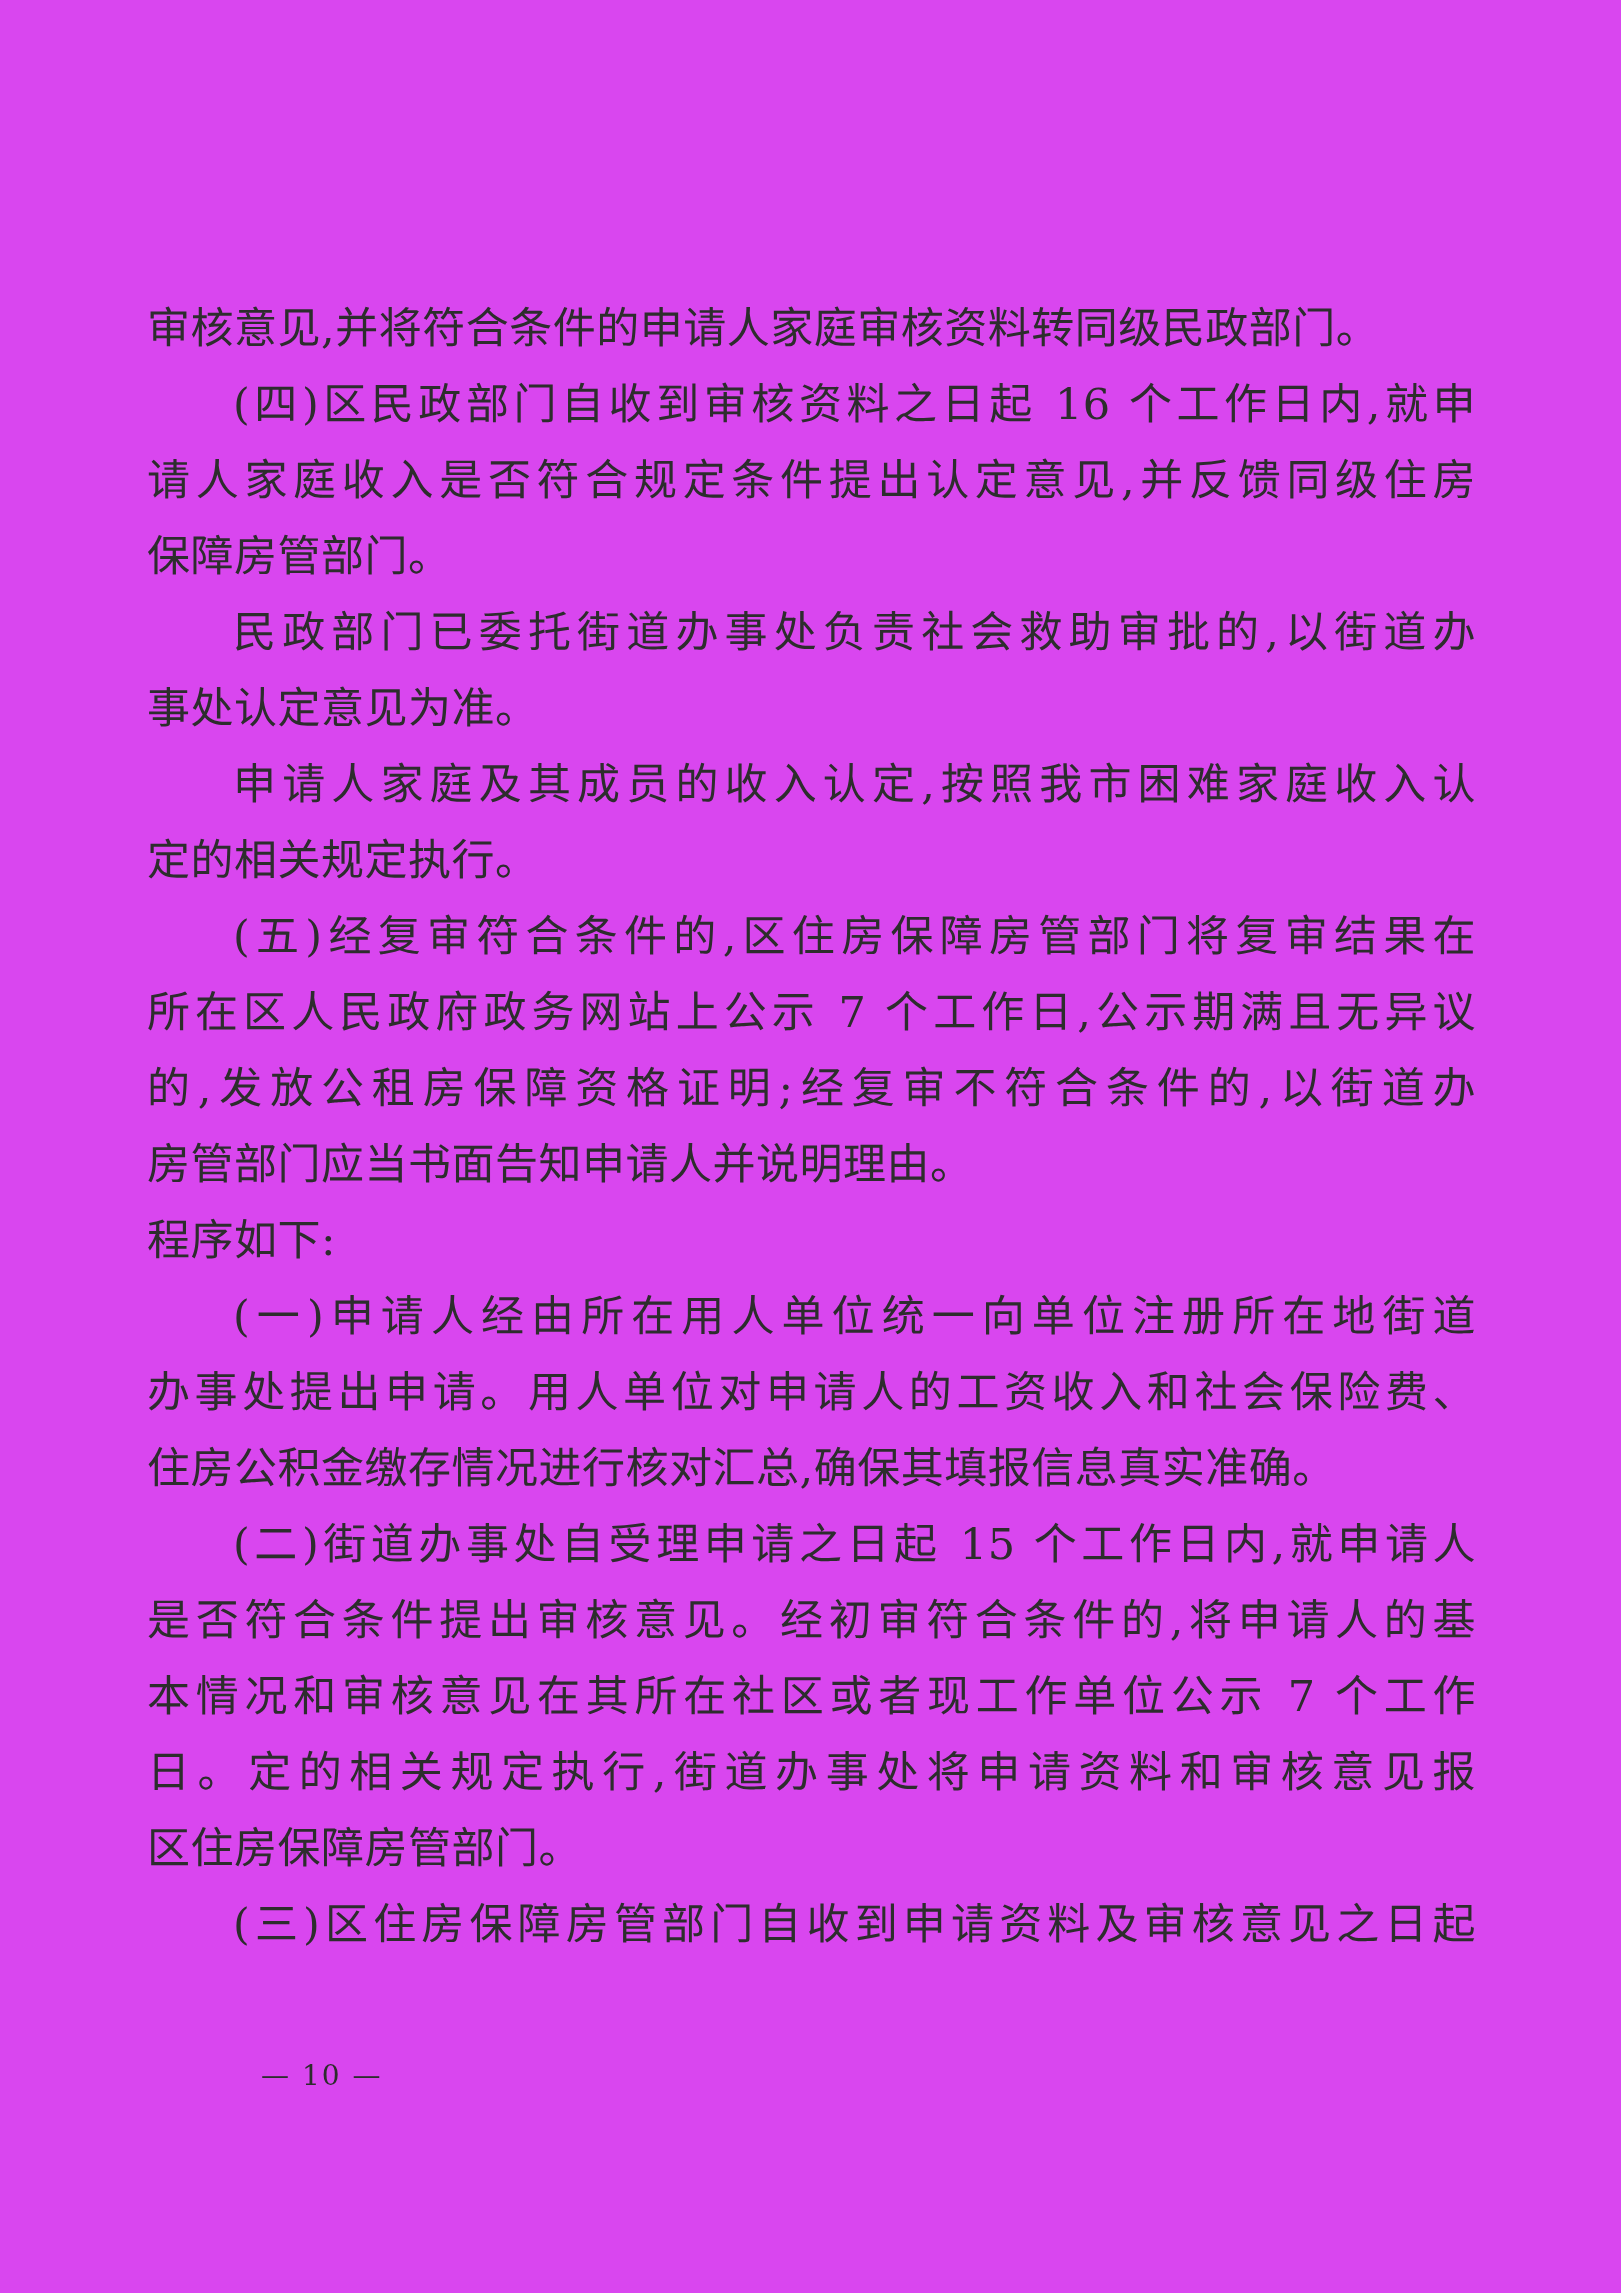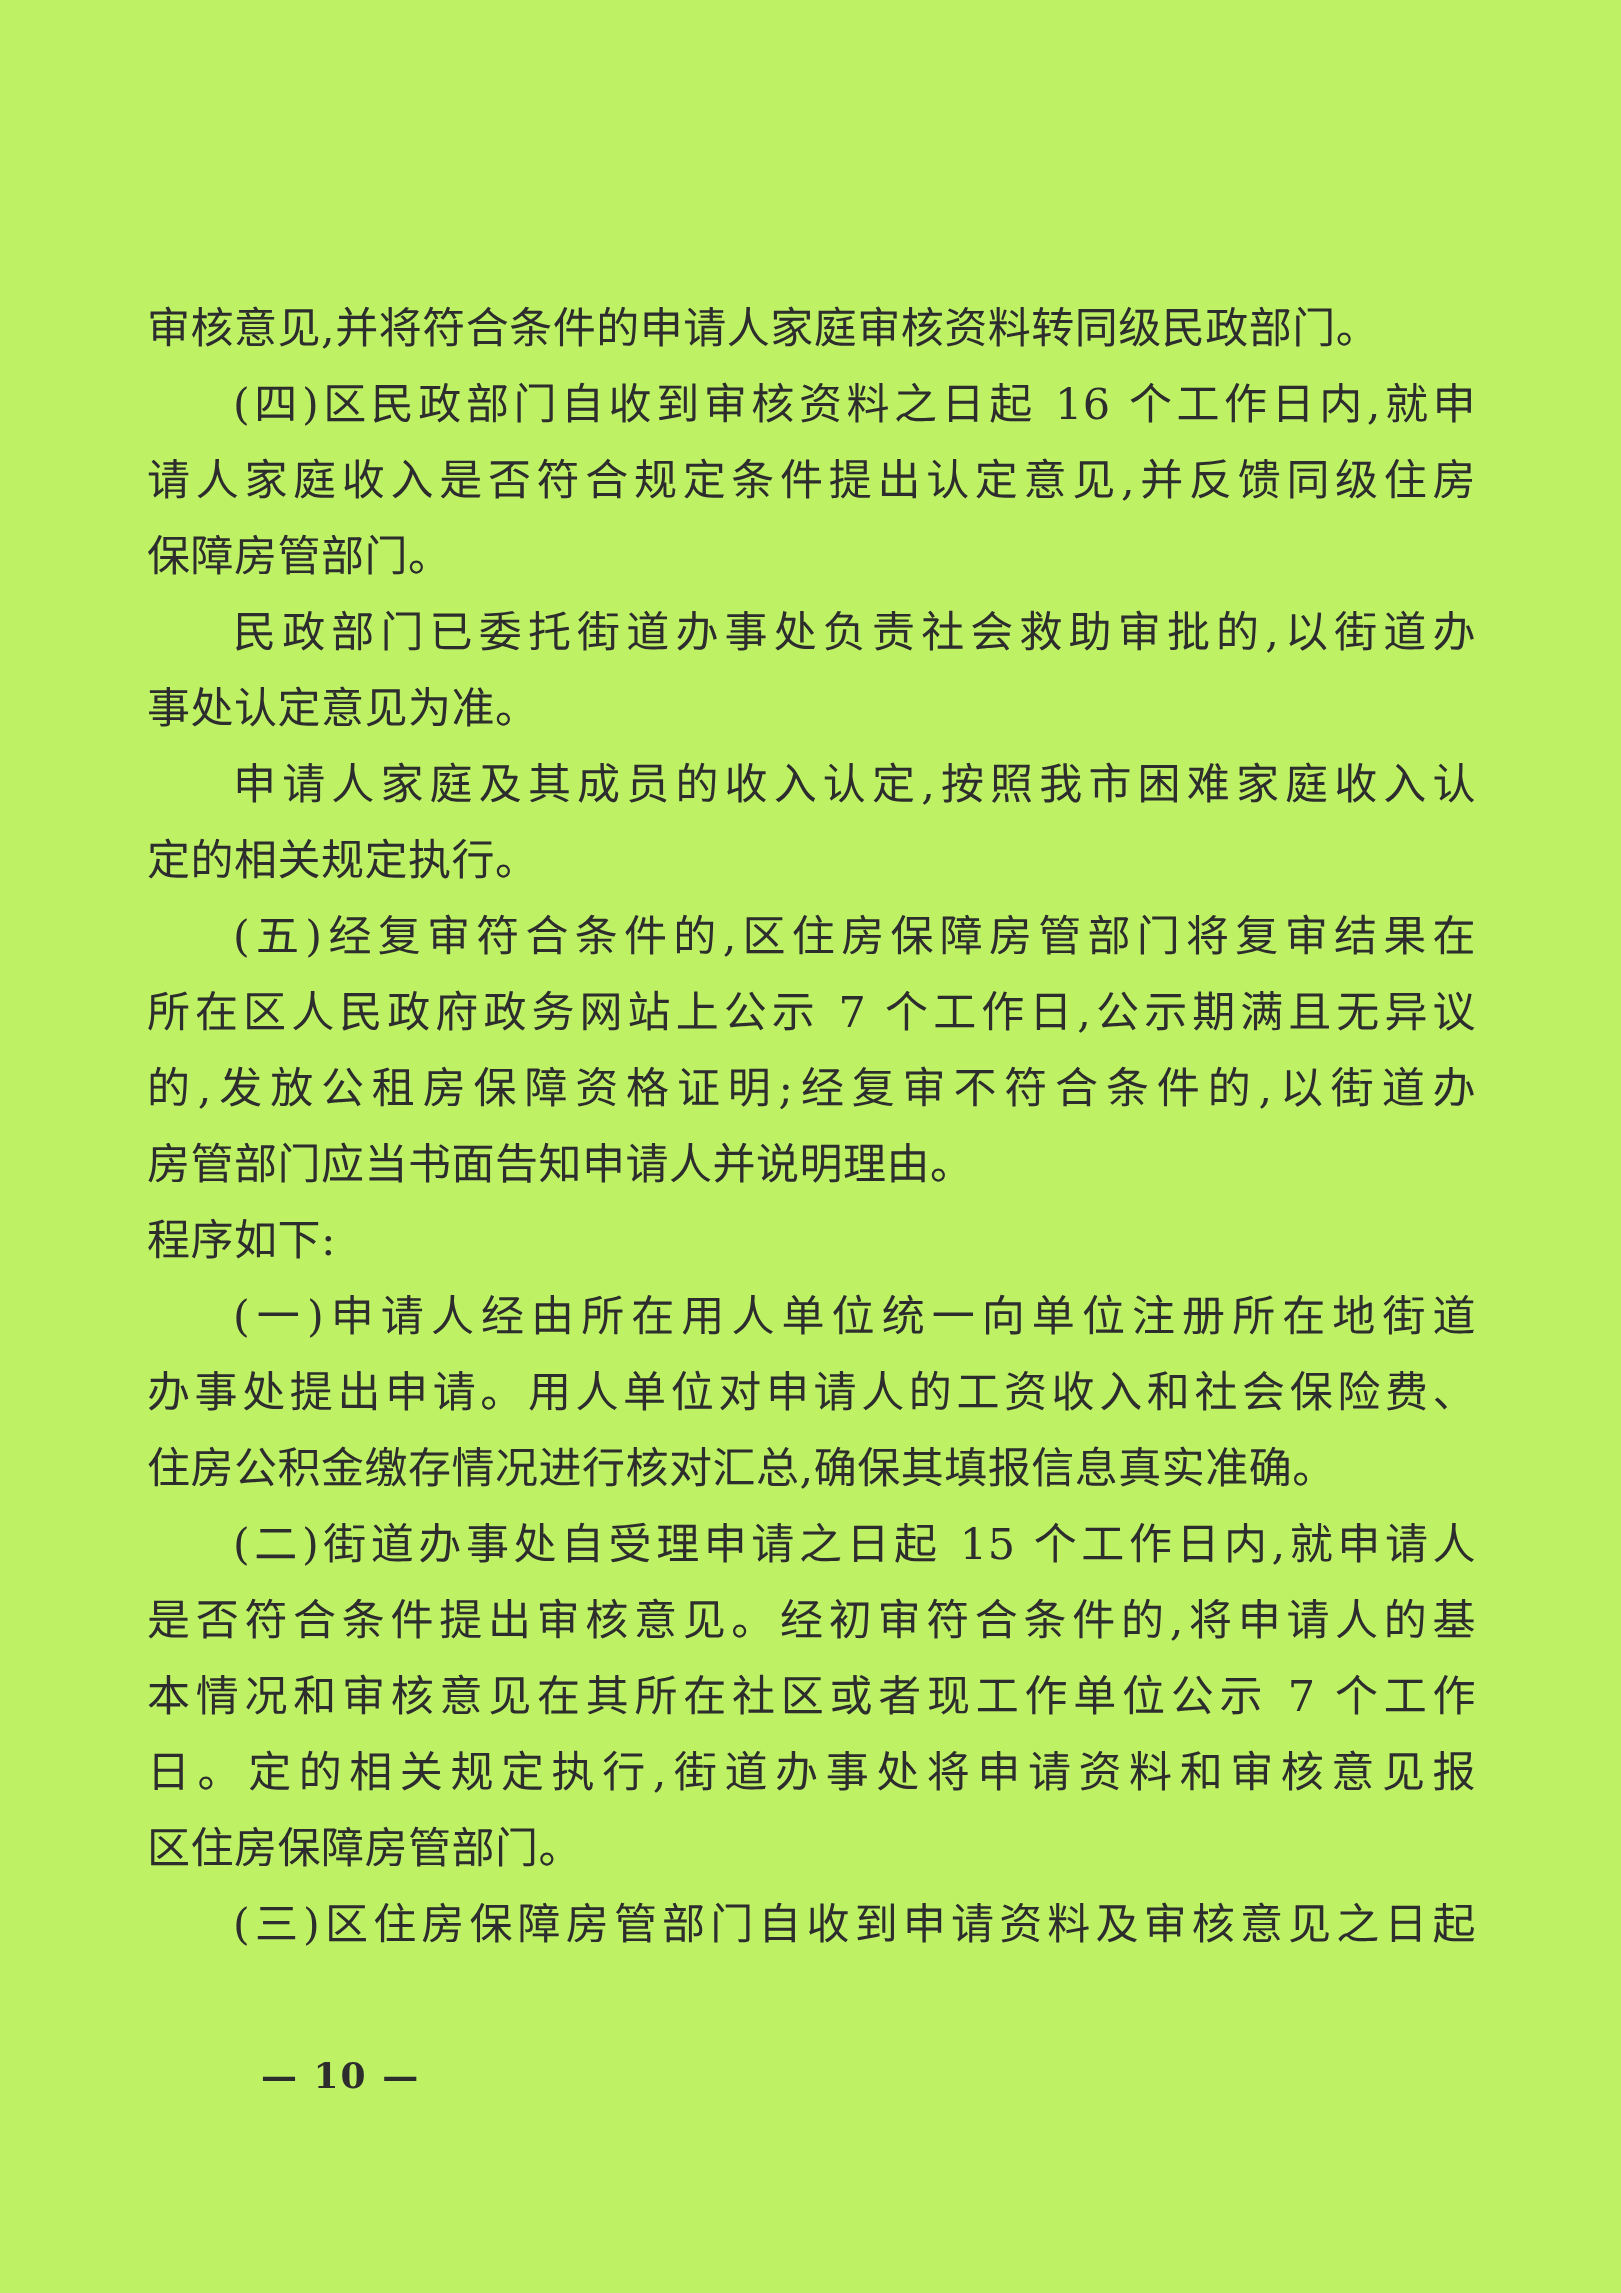--- a/index.html
+++ b/index.html
@@ -4,21 +4,21 @@
 <style>
   html, body {
     margin: 0;
     padding: 0;
     background: #ffffff;
   }
   .page {
     position: relative;
     width: 1621px;
     height: 2294px;
-    background: #bef264;
+    background: #d946ef;
     overflow: hidden;
     font-family: "DejaVu Serif", "Liberation Serif", serif;
     color: #2d2d2d;
   }
   .doc-body {
     position: absolute;
     left: 147px;
     top: 290px;
     width: 1329px;
     font-size: 43px;
@@ -41,25 +41,24 @@
   }
   .bold {
     font-weight: 700;
   }
   .footer {
     position: absolute;
     left: 261px;
     top: 2050px;
     height: 51px;
     line-height: 51px;
-    font-size: 36px;
+    font-size: 28px;
     letter-spacing: 2px;
     color: #2d2d2d;
     white-space: nowrap;
-    font-weight: bold;
   }
 </style>
 </head>
 <body>
 
 <div class="page">
   <div class="doc-body">
       <div class="para">
         <div class="line">审核意见,并将符合条件的申请人家庭审核资料转同级民政部门。</div>
       </div>

